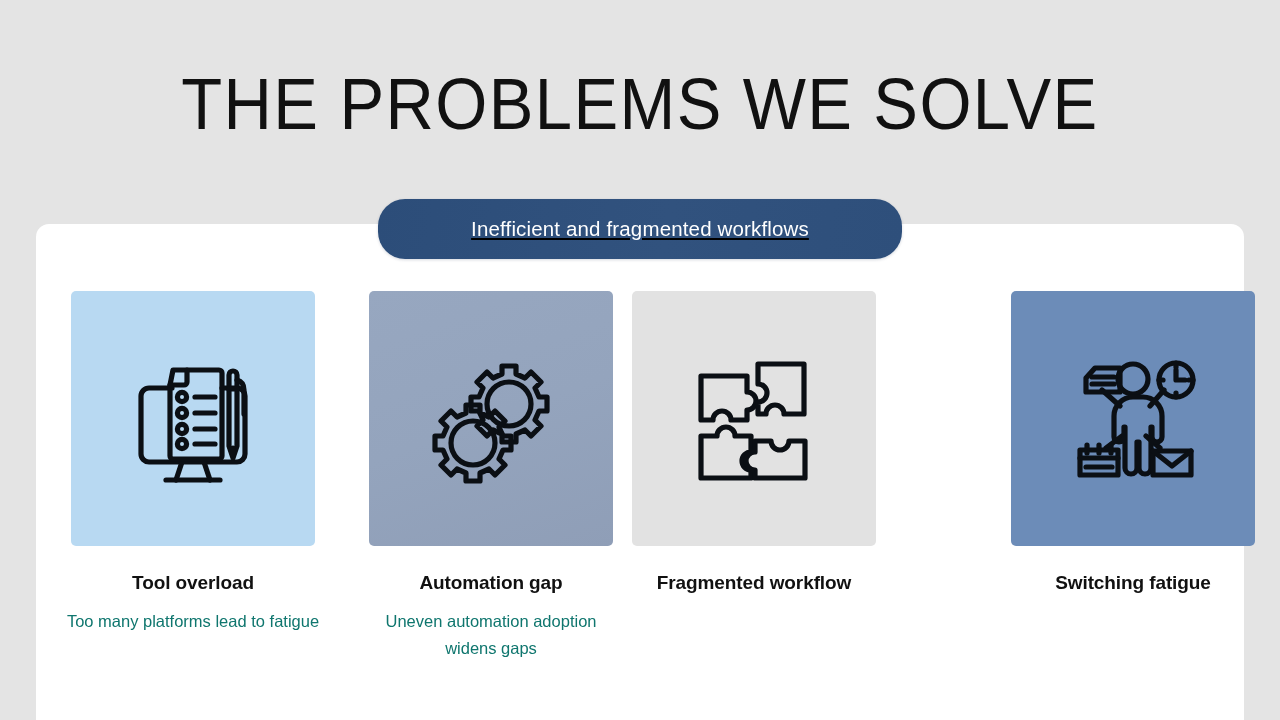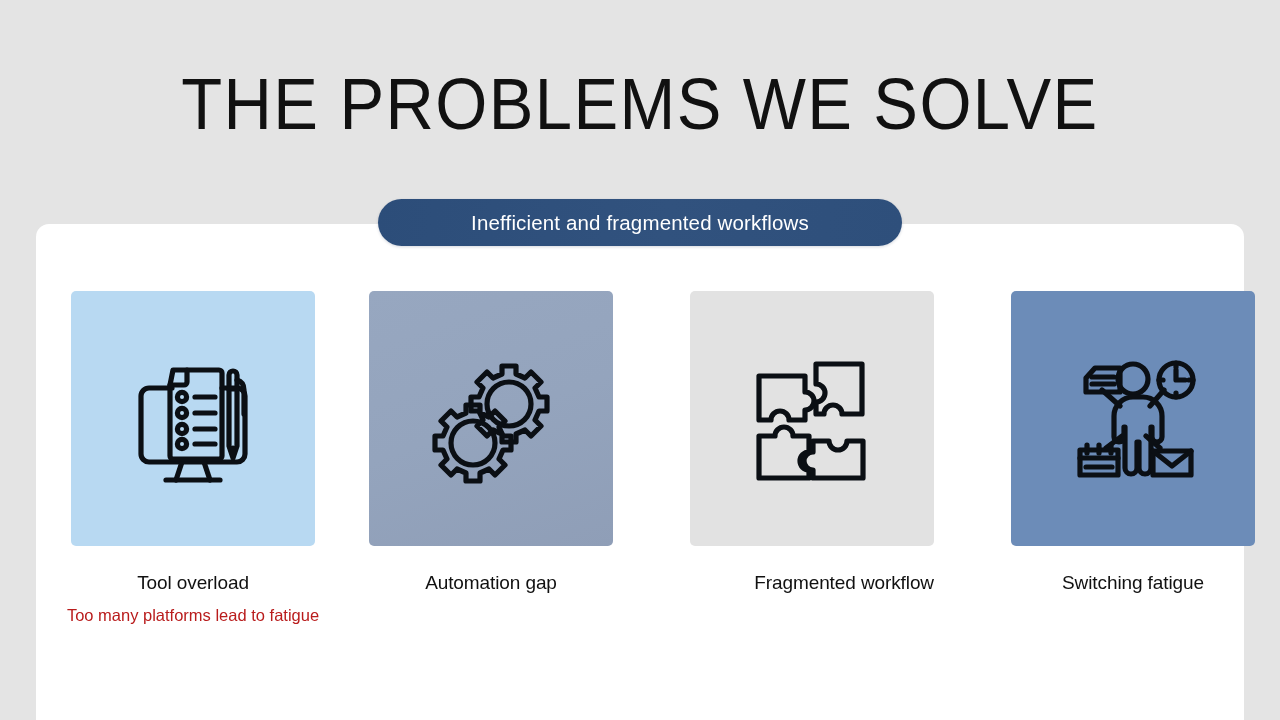--- a/index.html
+++ b/index.html
@@ -43,27 +43,28 @@
     background: #ffffff;
     border-radius: 13px 13px 0 0;
   }
 
   
   #banner-pill {
     position: absolute;
     left: 378px;
     top: 199px;
     width: 524px;
-    height: 47px;
+    height: 60px;
     border-radius: 27px;
     background: linear-gradient(100deg, #2c4d79 0%, #31527e 55%, #2e4f7b 100%);
     display: flex;
     align-items: center;
     justify-content: center;
     box-shadow: 0 1px 3px rgba(20, 40, 70, 0.18);
+    text-decoration: underline;
   }
   #banner-pill .banner-text {
     color: #ffffff;
     font-size: 20.5px;
     font-weight: 400;
     letter-spacing: 0.15px;
     white-space: nowrap;
   }
 
   
@@ -77,49 +78,49 @@
   .card {
     position: absolute;
     top: 0;
     width: 244px;
     display: flex;
     flex-direction: column;
     align-items: center;
   }
   .card-0 { left: 35px;  }
   .card-1 { left: 333px; }
-  .card-2 { left: 654px; align-items: flex-end; }
+  .card-2 { left: 596px; }
   .card-3 { left: 927px; padding-left: 48px; }
 
   .icon-tile {
     width: 244px;
     height: 255px;
     border-radius: 5px;
     display: flex;
     align-items: center;
     justify-content: center;
   }
   .icon-tile svg {
     display: block;
   }
 
   .card-title {
     margin-top: 26px;
     font-size: 19px;
-    font-weight: normal;
+    font-weight: bold;
     color: #111111;
     text-align: center;
     letter-spacing: -0.1px;
     white-space: nowrap;
   }
   .card-desc {
-    margin-top: 8px;
+    margin-top: 14px;
     font-size: 16.5px;
     font-weight: 400;
-    color: #b91c1c;
+    color: #0f766e;
     text-align: center;
     line-height: 27px;
     width: 260px;
   }
 </style>
 </head>
 <body>
 
 <div id="slide-title">THE PROBLEMS WE SOLVE</div>
 
@@ -174,20 +175,21 @@
 
           <path d="M86 22 h14 v8 l9 4 l6 -6 l10 10 l-6 6 l4 9 h8 v14 h-8 l-4 9 l6 6 l-10 10 l-6 -6 l-9 4 v8 h-14 v-8 l-9 -4 l-6 6 l-10 -10 l6 -6 l-4 -9 h-8 v-14 h8 l4 -9 l-6 -6 l10 -10 l6 6 l9 -4 Z"></path>
           <circle cx="93" cy="60" r="22"></circle>
 
           <path d="M50 61 h14 v8 l9 4 l6 -6 l10 10 l-6 6 l4 9 h8 v14 h-8 l-4 9 l6 6 l-10 10 l-6 -6 l-9 4 v8 h-14 v-8 l-9 -4 l-6 6 l-10 -10 l6 -6 l-4 -9 h-8 v-14 h8 l4 -9 l-6 -6 l10 -10 l6 6 l9 -4 Z"></path>
           <circle cx="57" cy="99" r="22"></circle>
         </svg>
       </span>
     </div>
     <div class="card-title">Automation gap</div>
+    <div class="card-desc">Uneven automation adoption widens gaps</div>
   </div>
 
   <div class="card card-2">
     <div class="icon-tile" style="background:#e2e2e2;">
       <span>
         <svg width="150" height="150" viewBox="0 0 150 150" fill="none" stroke="#0b0f14" stroke-width="5.2" stroke-linecap="round" stroke-linejoin="round">
 
           <path d="M22 32 H68 V48 a9 9 0 0 1 0 18 V76 H52 a9 9 0 0 0 -18 0 H22 Z"></path>
 
           <path d="M79 20 H125 V70 H105 a9 9 0 0 0 -18 0 H79 V58 a9 9 0 0 0 0 -18 Z"></path>

